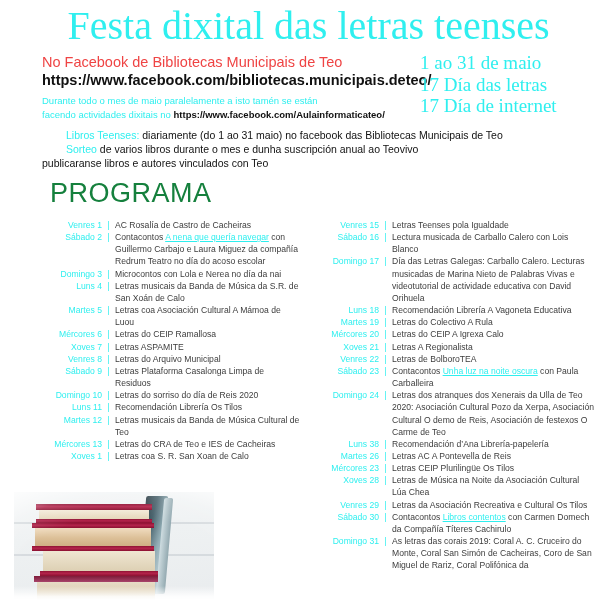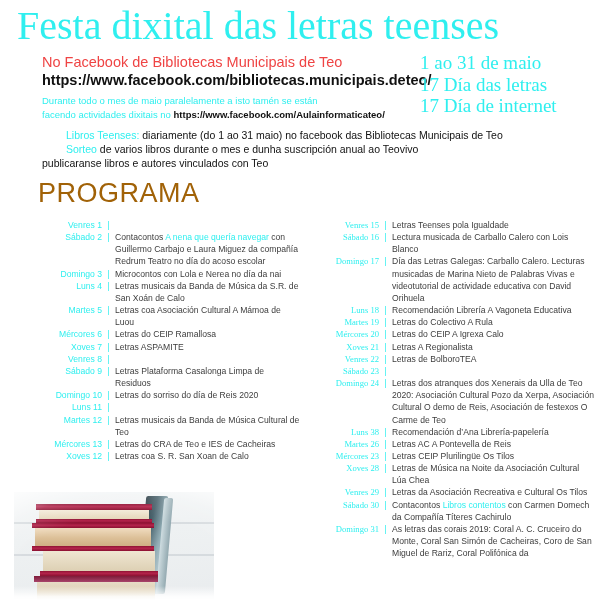--- a/index.html
+++ b/index.html
@@ -64,21 +64,21 @@
   .poster {
     position: absolute;
     inset: 0;
     z-index: 2;
   }
 
   .title {
     position: absolute;
     left: 0; right: 0;
     top: 4px;
-    text-align: left;
+    text-align: center;
     font-family: "Liberation Serif", serif;
     font-size: 40px;
     line-height: 44px;
     color: #2FEFEF;
     letter-spacing: 0px;
     white-space: nowrap;
     padding-left: 17px;
   }
 
   .hdr-left {
@@ -132,25 +132,25 @@
     top: 128px;
     width: 530px;
     font-size: 10.5px;
     line-height: 14px;
     color: #111111;
   }
   .blurb .hl { color: #2FEFEF; padding-left: 24px; }
 
   .programa {
     position: absolute;
-    left: 38px;
+    left: 50px;
     top: 178px;
     font-size: 27px;
     line-height: 30px;
-    color: #a16207;
+    color: #15803d;
     letter-spacing: 0.5px;
     font-weight: normal;
   }
 
   
   .col {
     position: absolute;
     top: 219px;
     font-size: 8.6px;
     line-height: 12.15px;
@@ -165,33 +165,33 @@
     margin-bottom: 0px;
   }
   .entry .date {
     flex: 0 0 auto;
     text-align: right;
     color: #2FEFEF;
     white-space: nowrap;
     padding-right: 3px;
   }
   .col-left .entry .date  { width: 72px; }
-  .col-right .entry .date { width: 76px; font-family: Liberation Serif, serif; }
+  .col-right .entry .date { width: 76px; }
   .entry .bar {
     flex: 0 0 auto;
     color: #2FEFEF;
     width: 7px;
     text-align: center;
   }
   .entry .desc {
     flex: 1 1 auto;
     color: #3d3d3d;
     padding-left: 3px;
   }
-  .entry .desc .hl { color: #2FEFEF; }
+  .entry .desc .hl { color: #2FEFEF; text-decoration: underline; }
 
   
   .bottom-fade {
     position: absolute;
     left: 0; right: 0; bottom: 0;
     height: 14px;
     background: linear-gradient(180deg, rgba(255,255,255,0) 0%, rgba(255,255,255,0.9) 75%, #fff 100%);
     z-index: 3;
     pointer-events: none;
   }
@@ -254,20 +254,21 @@
     <div><span class="hl">Sorteo</span><span> de varios libros durante o mes e dunha suscripción anual ao Teovivo</span></div>
     <div>publicaranse  libros e autores vinculados con Teo</div>
   </div>
 
   <div class="programa">PROGRAMA</div>
 
   <div class="col col-left">
       <div class="entry">
         <div class="date">Venres 1</div>
         <div class="bar">|</div>
+        <div class="desc">AC Rosalía de Castro de Cacheiras</div>
       </div>
       <div class="entry">
         <div class="date">Sábado 2</div>
         <div class="bar">|</div>
         <div class="desc">Contacontos <span class="hl">A nena que quería navegar</span> con Guillermo Carbajo e Laura Miguez da compañía Redrum Teatro no día do acoso escolar</div>
       </div>
       <div class="entry">
         <div class="date">Domingo 3</div>
         <div class="bar">|</div>
         <div class="desc">Microcontos con Lola e Nerea no día da nai</div>
@@ -288,47 +289,49 @@
         <div class="desc">Letras do CEIP Ramallosa</div>
       </div>
       <div class="entry">
         <div class="date">Xoves 7</div>
         <div class="bar">|</div>
         <div class="desc">Letras ASPAMITE</div>
       </div>
       <div class="entry">
         <div class="date">Venres 8</div>
         <div class="bar">|</div>
+        <div class="desc">Letras do Arquivo Municipal</div>
       </div>
       <div class="entry">
         <div class="date">Sábado 9</div>
         <div class="bar">|</div>
         <div class="desc">Letras Plataforma Casalonga Limpa de Residuos</div>
       </div>
       <div class="entry">
         <div class="date">Domingo 10</div>
         <div class="bar">|</div>
         <div class="desc">Letras do sorriso do día de Reis 2020</div>
       </div>
       <div class="entry">
         <div class="date">Luns 11</div>
         <div class="bar">|</div>
+        <div class="desc">Recomendación Librería Os Tilos</div>
       </div>
       <div class="entry">
         <div class="date">Martes 12</div>
         <div class="bar">|</div>
         <div class="desc">Letras musicais da Banda de Música Cultural de Teo</div>
       </div>
       <div class="entry">
         <div class="date">Mércores 13</div>
         <div class="bar">|</div>
         <div class="desc">Letras do CRA de Teo e IES de Cacheiras</div>
       </div>
       <div class="entry">
-        <div class="date">Xoves 12</div>
+        <div class="date">Xoves 1</div>
         <div class="bar">|</div>
         <div class="desc">Letras coa S. R. San Xoan de Calo</div>
       </div>
     </div>
   <div class="col col-right">
       <div class="entry">
         <div class="date">Venres 15</div>
         <div class="bar">|</div>
         <div class="desc">Letras Teenses pola Igualdade</div>
       </div>
@@ -363,20 +366,21 @@
         <div class="desc">Letras A Regionalista</div>
       </div>
       <div class="entry">
         <div class="date">Venres 22</div>
         <div class="bar">|</div>
         <div class="desc">Letras de BolboroTEA</div>
       </div>
       <div class="entry">
         <div class="date">Sábado 23</div>
         <div class="bar">|</div>
+        <div class="desc">Contacontos <span class="hl">Unha luz na noite oscura</span> con Paula Carballeira</div>
       </div>
       <div class="entry">
         <div class="date">Domingo 24</div>
         <div class="bar">|</div>
         <div class="desc">Letras dos atranques dos Xenerais da Ulla de Teo 2020: Asociación Cultural Pozo da Xerpa, Asociación Cultural O demo de Reis, Asociación de festexos O Carme de Teo</div>
       </div>
       <div class="entry">
         <div class="date">Luns 38</div>
         <div class="bar">|</div>
         <div class="desc">Recomendación d’Ana Librería-papelería</div>

